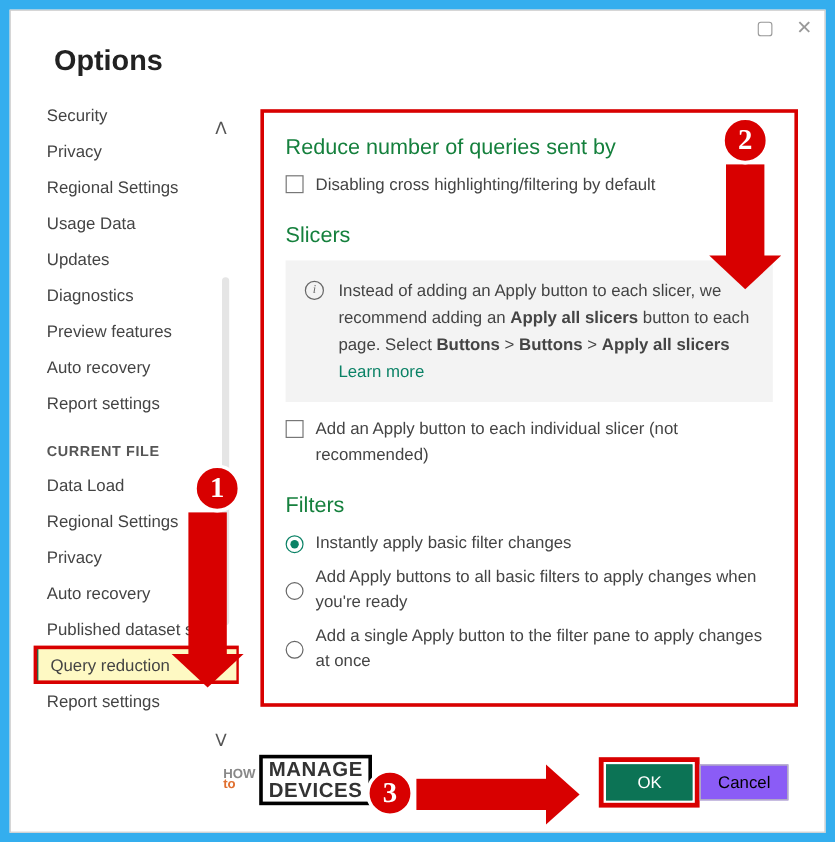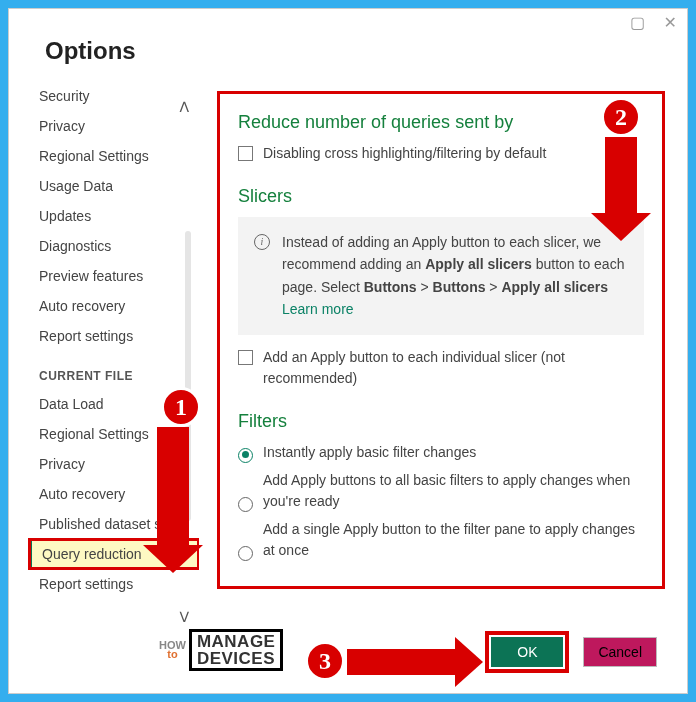--- a/index.html
+++ b/index.html
@@ -129,21 +129,21 @@
     font-style: italic;
     text-align: center;
     line-height: 14px;
     margin-top: 3px;
     color: #666;
     font-family: Georgia, serif;
   }
   .link { color: #0b8266; cursor: pointer; }
   .radio-row {
     display: flex;
-    align-items: flex-end;
+    align-items: center;
     gap: 10px;
     margin: 7px 0;
     line-height: 1.5;
     color: #444;
   }
   .radio {
     width: 15px; height: 15px;
     border: 1.5px solid #666;
     border-radius: 50%;
     flex-shrink: 0;
@@ -156,28 +156,27 @@
     position: absolute;
     width: 7px; height: 7px;
     background: #0b8266;
     border-radius: 50%;
     top: 2.5px; left: 2.5px;
   }
   .footer {
     position: absolute;
     bottom: 20px; right: 30px;
     display: flex;
-    gap: 14px;
     align-items: center;
   }
   .btn {
     min-width: 72px;
     padding: 6px 14px;
     border: 1px solid #bbb;
-    background: #be185d;
+    background: #8b5cf6;
     cursor: pointer;
     font-size: 14px;
     text-align: center;
   }
   .btn.primary {
     background: #0c7355;
     color: #fff;
     border-color: #0c7355;
   }
   .ok-wrap { border: 4px solid #d80000; padding: 2px; }
@@ -220,21 +219,21 @@
     border-left: 28px solid #d80000;
   }
   .watermark {
     position: absolute;
     bottom: 22px; left: 150px;
     display: flex;
     align-items: center;
     gap: 3px;
     z-index: 30;
   }
-  .wm1 { font-size: 11px; font-weight: 900; line-height: 0.85; text-align: center; }
+  .wm1 { font-size: 11px; font-weight: 900; line-height: 0.85; text-align: left; margin-left: 27px; }
   .wm1 .how { color: #888; }
   .wm1 .to { color: #e07030; display: block; }
   .wm2 {
     border: 3px solid #000;
     padding: 1px 5px;
     font-size: 17px;
     font-weight: 900;
     line-height: 1;
     letter-spacing: 0.5px;
   }

